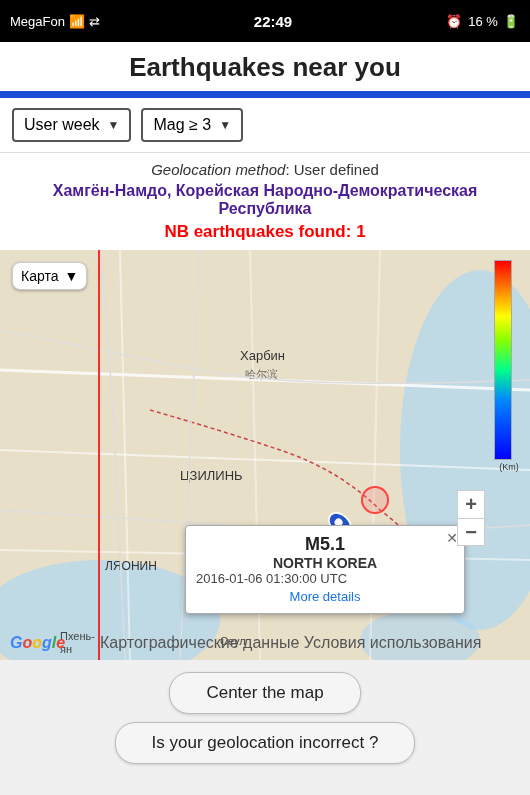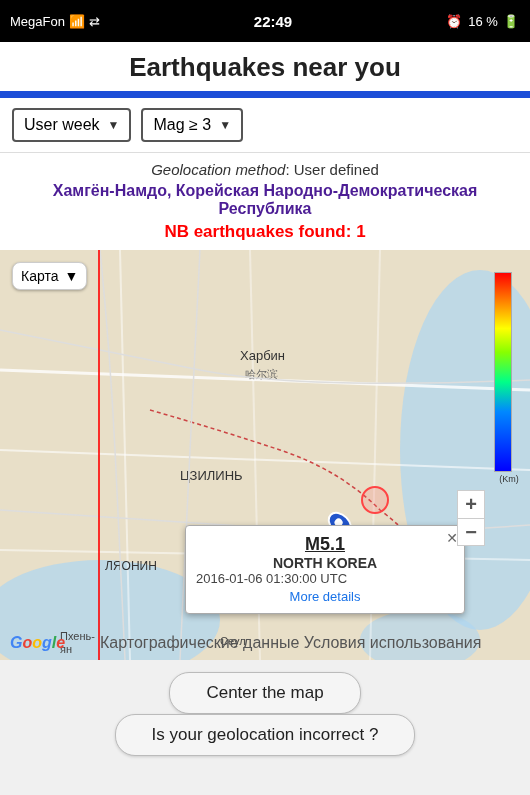--- a/index.html
+++ b/index.html
@@ -120,21 +120,21 @@
       gap: 6px;
       font-size: 14px;
       cursor: pointer;
       box-shadow: 0 1px 3px rgba(0,0,0,0.3);
       z-index: 10;
     }
 
     
     .legend {
       position: absolute;
-      top: 22px;
+      top: 10px;
       right: 6px;
       width: 30px;
       z-index: 10;
     }
     .legend-scale {
       width: 18px;
       height: 200px;
       background: linear-gradient(to bottom, #ff0000 0%, #ff8800 15%, #ffff00 28%, #88ff00 40%, #00ff88 55%, #0088ff 70%, #0000ff 100%);
       border: 1px solid #aaa;
     }
@@ -219,21 +219,20 @@
       right: 6px;
       cursor: pointer;
       font-size: 14px;
       color: #666;
     }
     .popup-magnitude {
       font-size: 18px;
       font-weight: bold;
       color: #222;
       text-align: center;
-      text-decoration: underline;
     }
     .popup-region {
       font-size: 14px;
       color: #333;
       text-align: center;
       font-weight: bold;
     }
     .popup-time {
       font-size: 13px;
       color: #444;
@@ -298,20 +297,21 @@
       z-index: 10;
     }
 
     
     .bottom-buttons {
       background: #f0f0f0;
       padding: 12px 0 8px;
       display: flex;
       flex-direction: column;
       align-items: center;
+      gap: 8px;
     }
     .pill-button {
       background: #f5f5f5;
       border: 1px solid #bbb;
       border-radius: 20px;
       padding: 10px 36px;
       font-size: 17px;
       color: #222;
       cursor: pointer;
       box-shadow: 0 1px 3px rgba(0,0,0,0.15);

